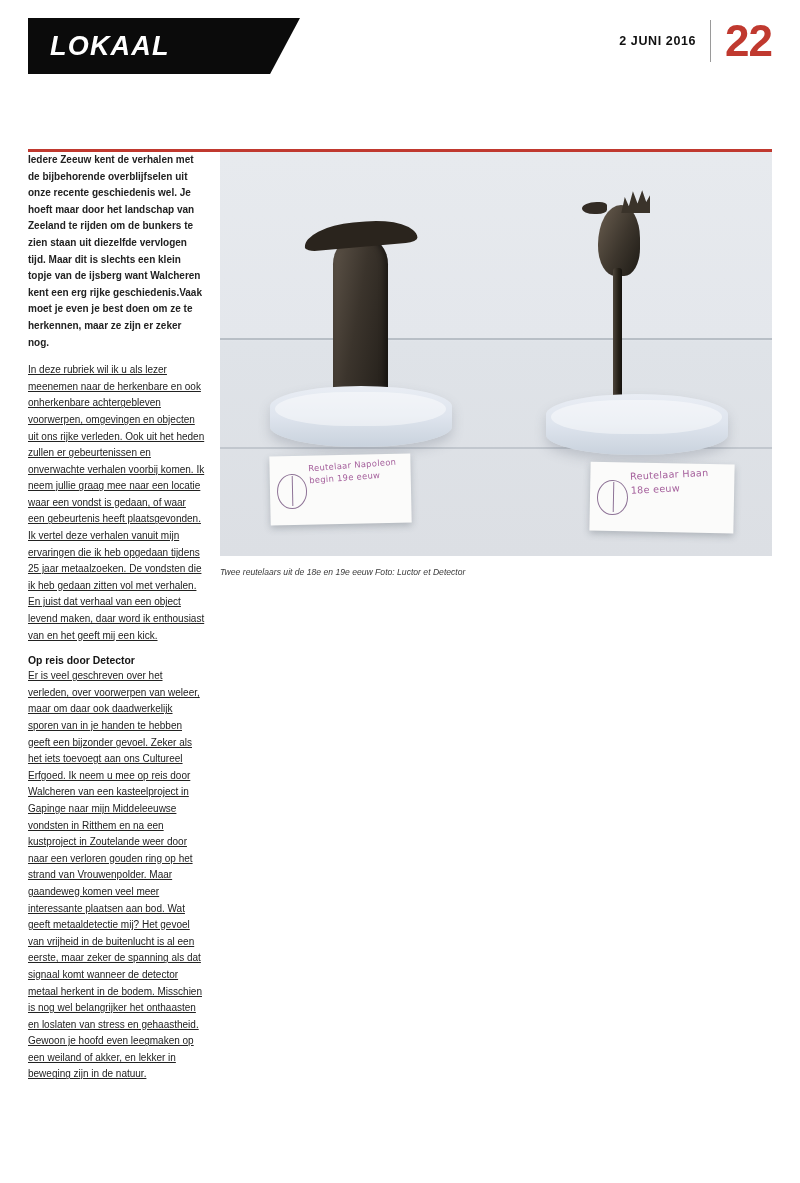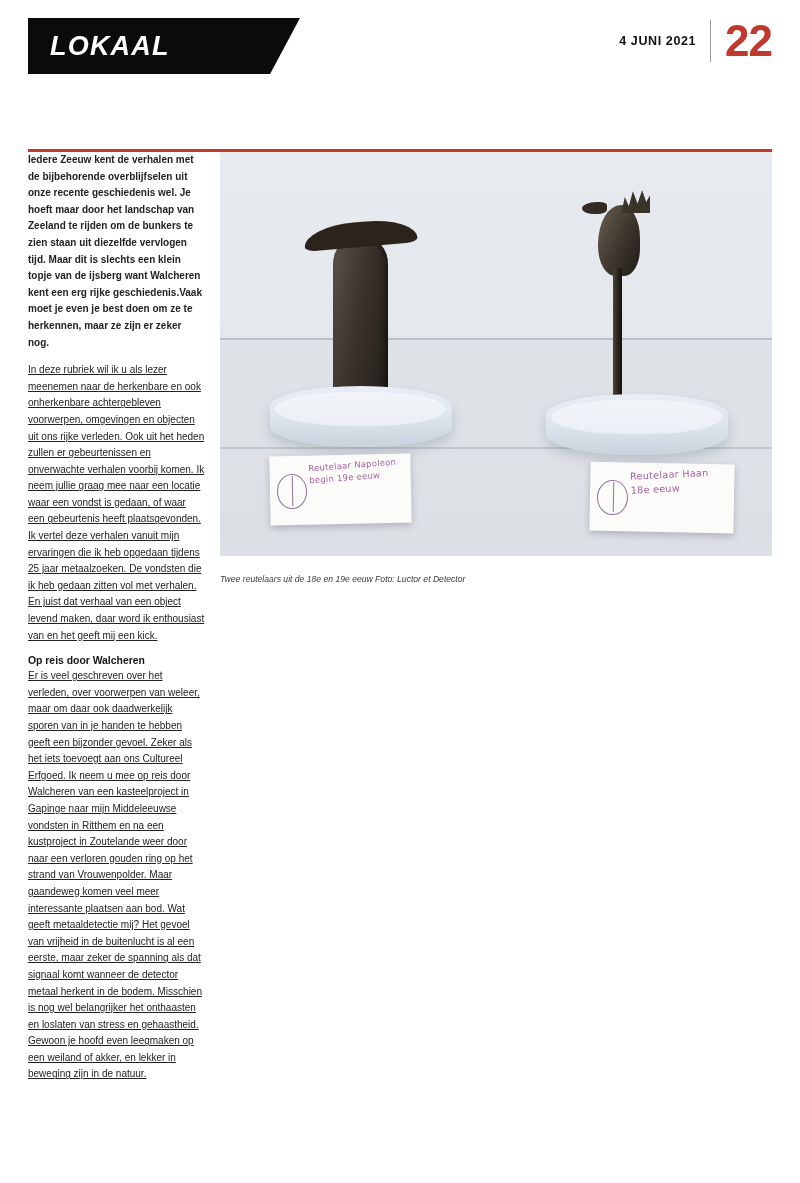--- a/index.html
+++ b/index.html
@@ -132,21 +132,21 @@
     position: relative;
     width: 100%;
     height: 404px;
     overflow: hidden;
     background: #d9dde2;
   }
   .photo-caption {
     font-size: 8.6px;
     font-style: italic;
     color: #3b3b3b;
-    margin-top: 17px;
+    margin-top: 10px;
     line-height: 1.4;
   }
 
   
   .scene {
     position: absolute;
     inset: 0;
     background:
       linear-gradient(#e7eaee 0%, #e4e7ec 46%, #dfe3e8 47%, #dcdfe4 100%);
   }
@@ -304,36 +304,36 @@
 </head>
 <body>
 
 <div class="page">
 
   <div class="masthead">
     <div class="section-flag">
       <span class="section-flag-label">LOKAAL</span>
     </div>
     <div class="masthead-right">
-      <span class="issue-date">4 JUNI 2021</span>
+      <span class="issue-date">2 JUNI 2016</span>
       <span class="masthead-divider"></span>
       <span class="page-number">22</span>
     </div>
   </div>
 
   <div class="rule-top"></div>
 
 
   <div class="top-block">
 
     <div class="lead-col col">
       <p class="lead-paragraph">Iedere Zeeuw kent de verhalen met de bijbehorende overblijfselen uit onze recente geschiedenis wel. Je hoeft maar door het landschap van Zeeland te rijden om de bunkers te zien staan uit diezelfde vervlogen tijd. Maar dit is slechts een klein topje van de ijsberg want Walcheren kent een erg rijke geschiedenis.Vaak moet je even je best doen om ze te herkennen, maar ze zijn er zeker nog.</p>
       <div class="lead-body">
         <p>In deze rubriek wil ik u als lezer meenemen naar de herkenbare en ook onherkenbare achtergebleven voorwerpen, omgevingen en objecten uit ons rijke verleden. Ook uit het heden zullen er gebeurtenissen en onverwachte verhalen voorbij komen. Ik neem jullie graag mee naar een locatie waar een vondst is gedaan, of waar een gebeurtenis heeft plaatsgevonden. Ik vertel deze verhalen vanuit mijn ervaringen die ik heb opgedaan tijdens 25 jaar metaalzoeken. De vondsten die ik heb gedaan zitten vol met verhalen. En juist dat verhaal van een object levend maken, daar word ik enthousiast van en het geeft mij een kick.</p>
-        <div class="sub-head">Op reis door Walcheren</div>
+        <div class="sub-head">Op reis door Detector</div>
         <p>Er is veel geschreven over het verleden, over voorwerpen van weleer, maar om daar ook daadwerkelijk sporen van in je handen te hebben geeft een bijzonder gevoel. Zeker als het iets toevoegt aan ons Cultureel Erfgoed. Ik neem u mee op reis door Walcheren van een kasteelproject in Gapinge naar mijn Middeleeuwse vondsten in Ritthem en na een kustproject in Zoutelande weer door naar een verloren gouden ring op het strand van Vrouwenpolder. Maar gaandeweg komen veel meer interessante plaatsen aan bod. Wat geeft metaaldetectie mij? Het gevoel van vrijheid in de buitenlucht is al een eerste, maar zeker de spanning als dat signaal komt wanneer de detector metaal herkent in de bodem. Misschien is nog wel belangrijker het onthaasten en loslaten van stress en gehaastheid. Gewoon je hoofd even leegmaken op een weiland of akker, en lekker in beweging zijn in de natuur.</p>
       </div>
     </div>
 
     <div class="photo-col">
       <div class="photo-frame">
         <div class="scene">
           <div class="wall-seam"></div>
           <div class="wall-seam2"></div>
 

